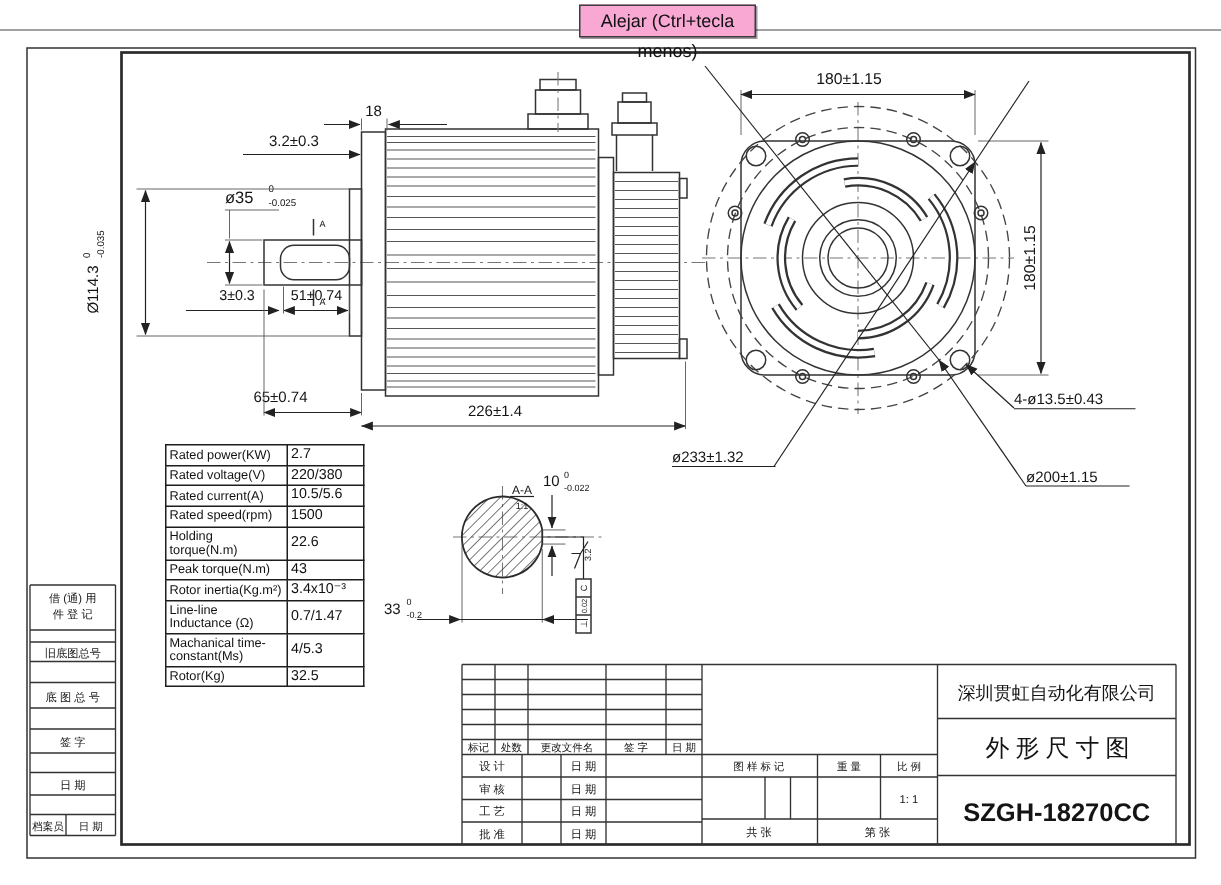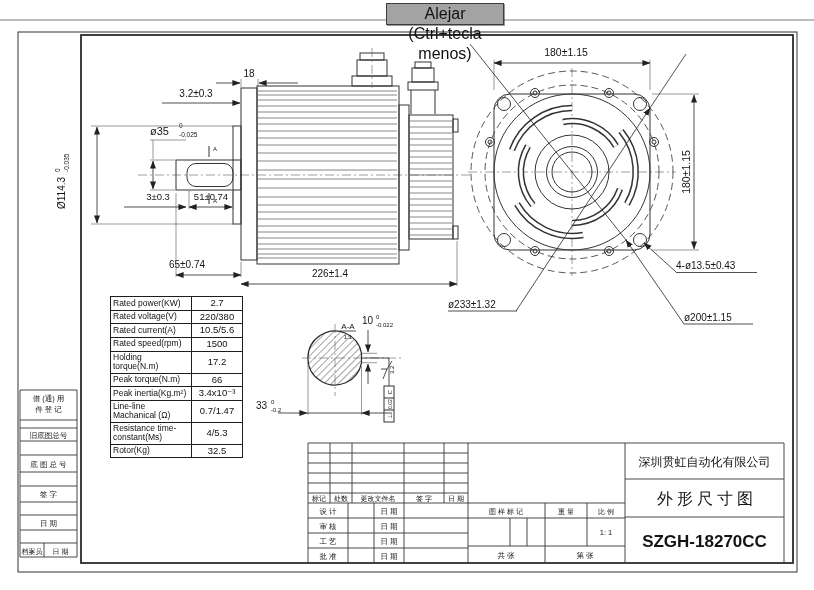--- a/index.html
+++ b/index.html
@@ -14,28 +14,28 @@
   .cl{stroke:#777;fill:none;stroke-width:.7;stroke-dasharray:9 3 2 3;}
   .dash{stroke:#444;fill:none;stroke-width:.9;stroke-dasharray:7 4;}
   .dim{stroke:#222;fill:none;stroke-width:.8;}
   .ext{stroke:#555;fill:none;stroke-width:.6;}
   .grid{stroke:#333;fill:none;stroke-width:.9;}
   .t6{font-size:6px;} .t65{font-size:6.5px;} .t7{font-size:7px;} .t75{font-size:7.5px;}
   .t8{font-size:8px;} .t95{font-size:9.5px;} .t10{font-size:10px;} .t105{font-size:10.5px;} .t11{font-size:11px;}
   .t12{font-size:12px;} .t16{font-size:16px;letter-spacing:4px;} .t17b{font-size:17px;font-weight:bold;}
   .mid{text-anchor:middle;}
   .tooltip{position:absolute;left:386px;top:3px;width:116px;height:20px;line-height:20px;
-           text-align:center;font-size:16px;background:#a3a3a3;border:1px solid #3c3c3c;
+           text-align:center;font-size:12px;background:#f9a8d4;border:1px solid #3c3c3c;
            box-shadow:1px 1px 0 rgba(0,0,0,.4);z-index:5;}
   .spec{position:absolute;left:110px;top:296px;width:128px;z-index:4;}
   .spec table{border-collapse:collapse;width:128px;table-layout:fixed;}
   .spec td{border:1px solid #1d1d1d;padding:1px 2px;font-size:8.5px;line-height:1.12;
            overflow:hidden;}
   .spec td.l{width:76px;}
-  .spec td.v{width:46px;text-align:center;font-size:9.5px;}
+  .spec td.v{width:46px;text-align:left;font-size:9.5px;}
 </style>
 </head>
 <body>
 
 <div class="screen">
 
   <svg width="814" height="590" viewBox="0 0 814 590">
     <defs>
       <marker id="ah" viewBox="0 0 10 10" refX="9.5" refY="5" markerWidth="10" markerHeight="10" orient="auto-start-reverse">
         <path d="M0,1.2 L10,5 L0,8.8 z" fill="#222"></path>
@@ -293,36 +293,36 @@
       <tr>
             <td class="l">Rated current(A)</td>
             <td class="v">10.5/5.6</td>
           </tr>
       <tr>
             <td class="l">Rated speed(rpm)</td>
             <td class="v">1500</td>
           </tr>
       <tr>
             <td class="l">Holding torque(N.m)</td>
-            <td class="v">17.2</td>
+            <td class="v">22.6</td>
           </tr>
       <tr>
             <td class="l">Peak torque(N.m)</td>
-            <td class="v">66</td>
-          </tr>
-      <tr>
-            <td class="l">Peak inertia(Kg.m²)</td>
+            <td class="v">43</td>
+          </tr>
+      <tr>
+            <td class="l">Rotor inertia(Kg.m²)</td>
             <td class="v">3.4x10⁻³</td>
           </tr>
       <tr>
-            <td class="l">Line-line Machanical (Ω)</td>
+            <td class="l">Line-line Inductance (Ω)</td>
             <td class="v">0.7/1.47</td>
           </tr>
       <tr>
-            <td class="l">Resistance time-constant(Ms)</td>
+            <td class="l">Machanical time-constant(Ms)</td>
             <td class="v">4/5.3</td>
           </tr>
       <tr>
             <td class="l">Rotor(Kg)</td>
             <td class="v">32.5</td>
           </tr>
     </tbody>
       </table>
   </div>
 

